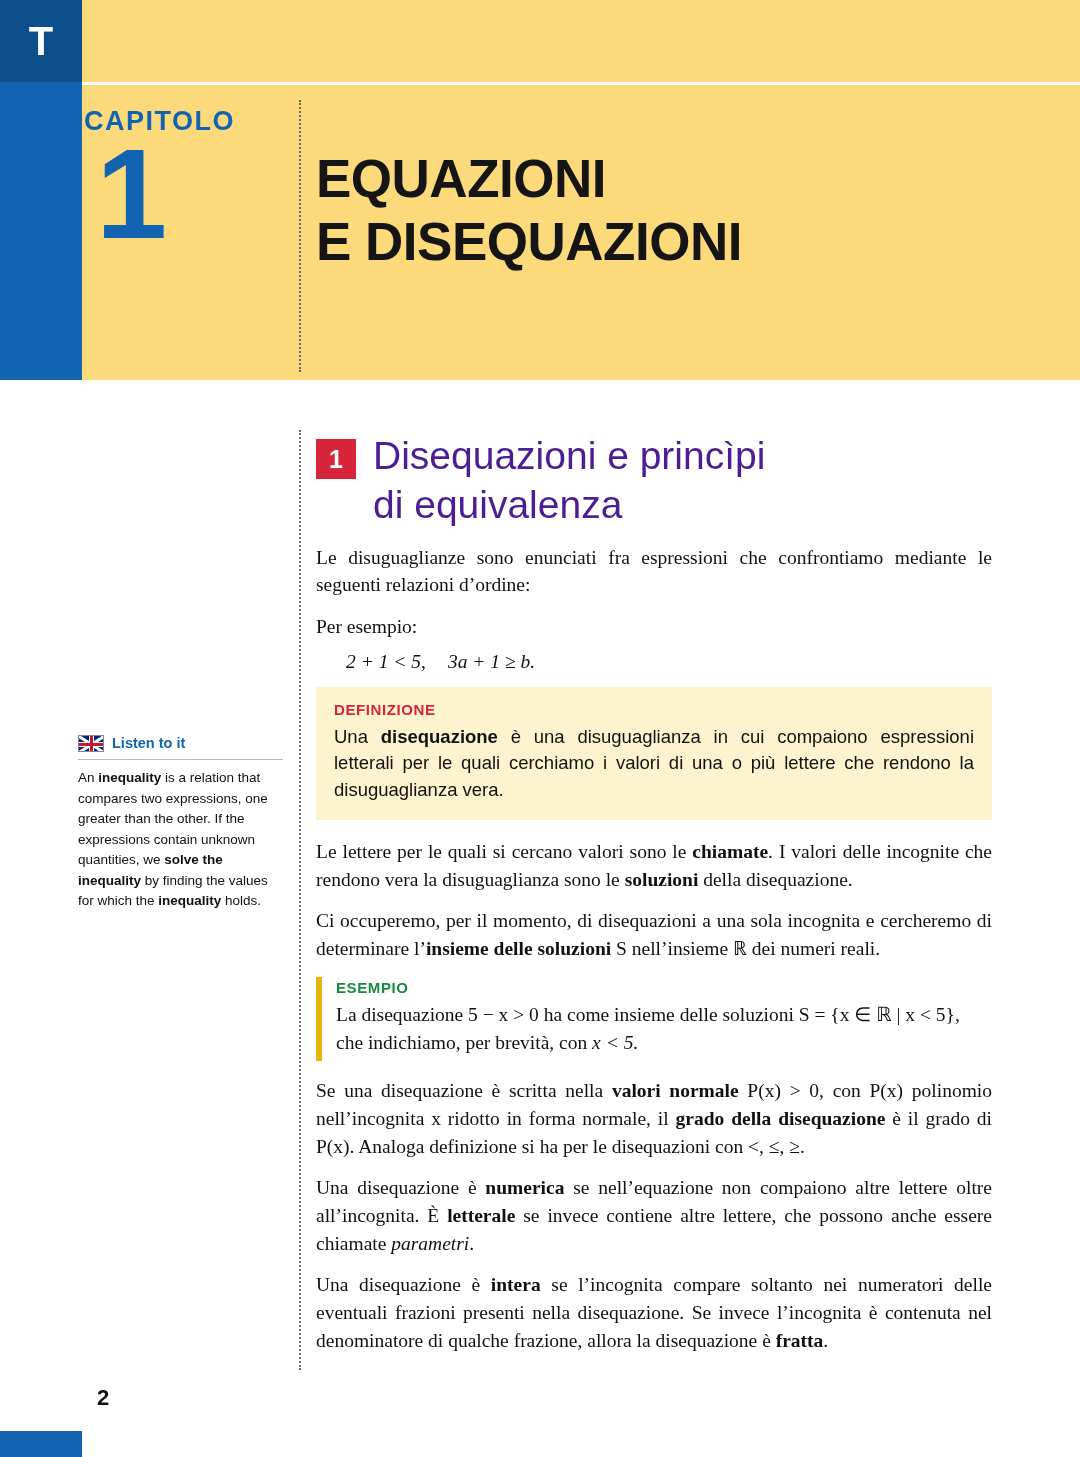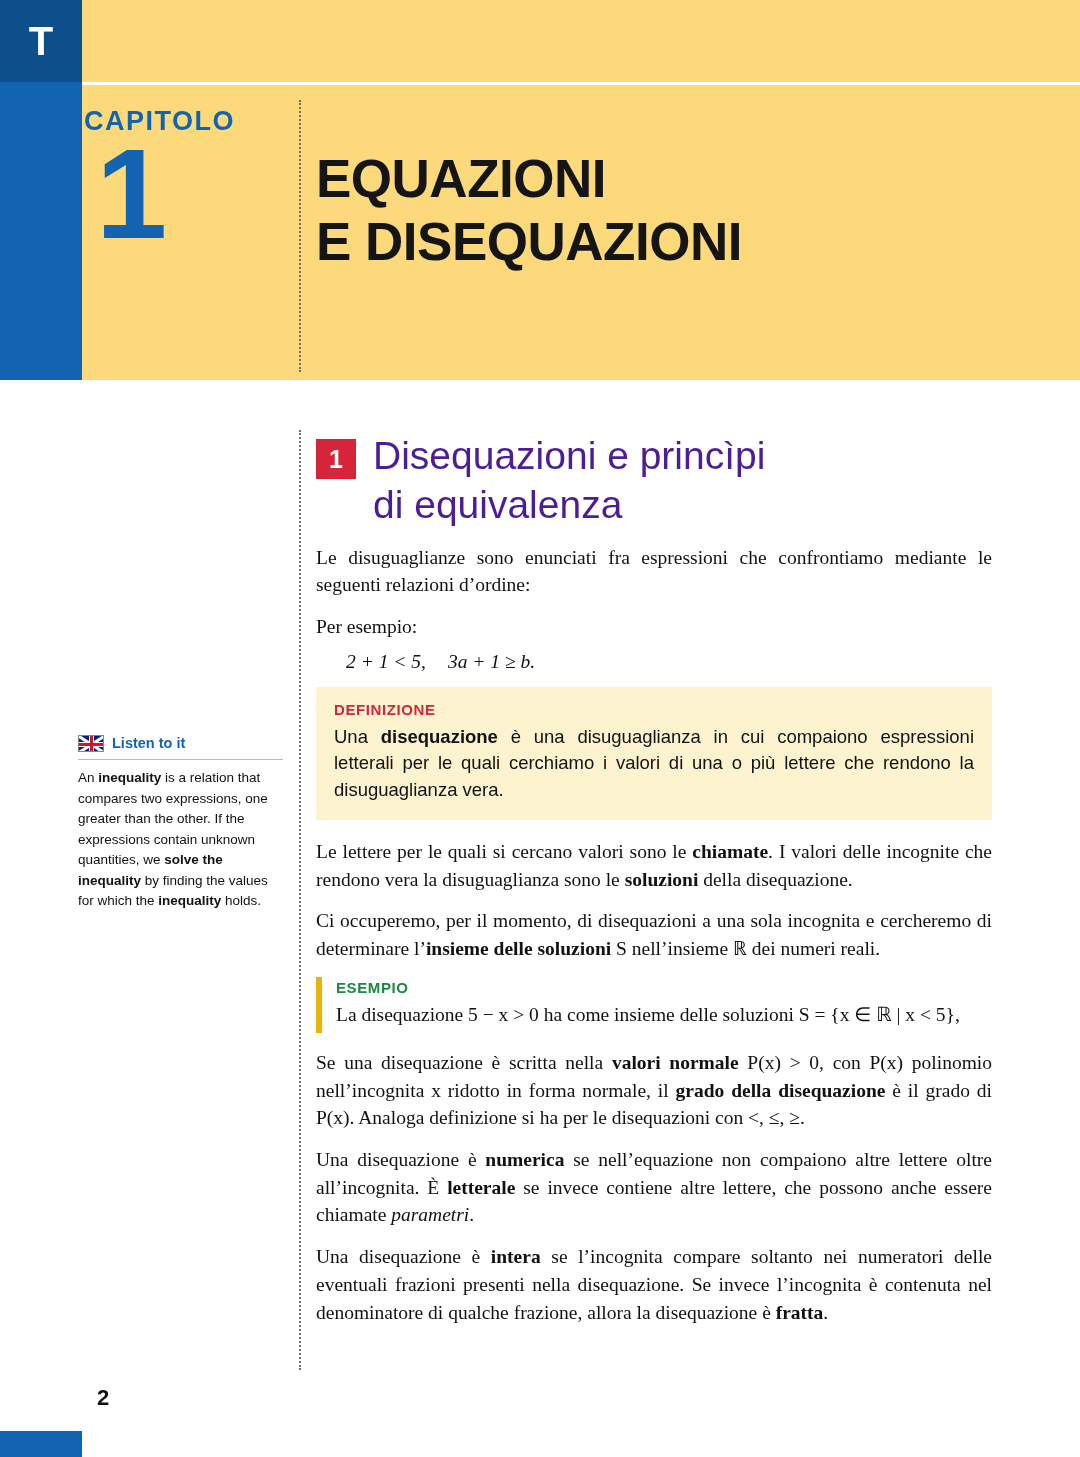--- a/index.html
+++ b/index.html
@@ -310,20 +310,21 @@
   </p>
 
   <p class="body">
     <span>Ci occuperemo, per il momento, di disequazioni a una sola incognita e cercheremo di determinare l’</span><strong>insieme delle soluzioni</strong><span> S nell’insieme ℝ dei numeri reali.</span>
   </p>
 
   <div class="ex-box">
     <div class="ex-label">ESEMPIO</div>
     <div class="ex-text">
       <div>La disequazione 5 − x &gt; 0 ha come insieme delle soluzioni S = {x ∈ ℝ | x &lt; 5},</div>
+      <div><span>che indichiamo, per brevità, con </span><em class="it">x &lt; 5.</em></div>
     </div>
   </div>
 
   <p class="body">
     <span>Se una disequazione è scritta nella </span><strong>valori normale</strong><span> P(x) &gt; 0, con P(x) polinomio nell’incognita x ridotto in forma normale, il </span><strong>grado della disequazione</strong><span> è il grado di P(x). Analoga definizione si ha per le disequazioni con &lt;, ≤, ≥.</span>
   </p>
 
   <p class="body">
     <span>Una disequazione è </span><strong>numerica</strong><span> se nell’equazione non compaiono altre lettere oltre all’incognita. È </span><strong>letterale</strong><span> se invece contiene altre lettere, che possono anche essere chiamate </span><em class="it">parametri</em><span>.</span>
   </p>

